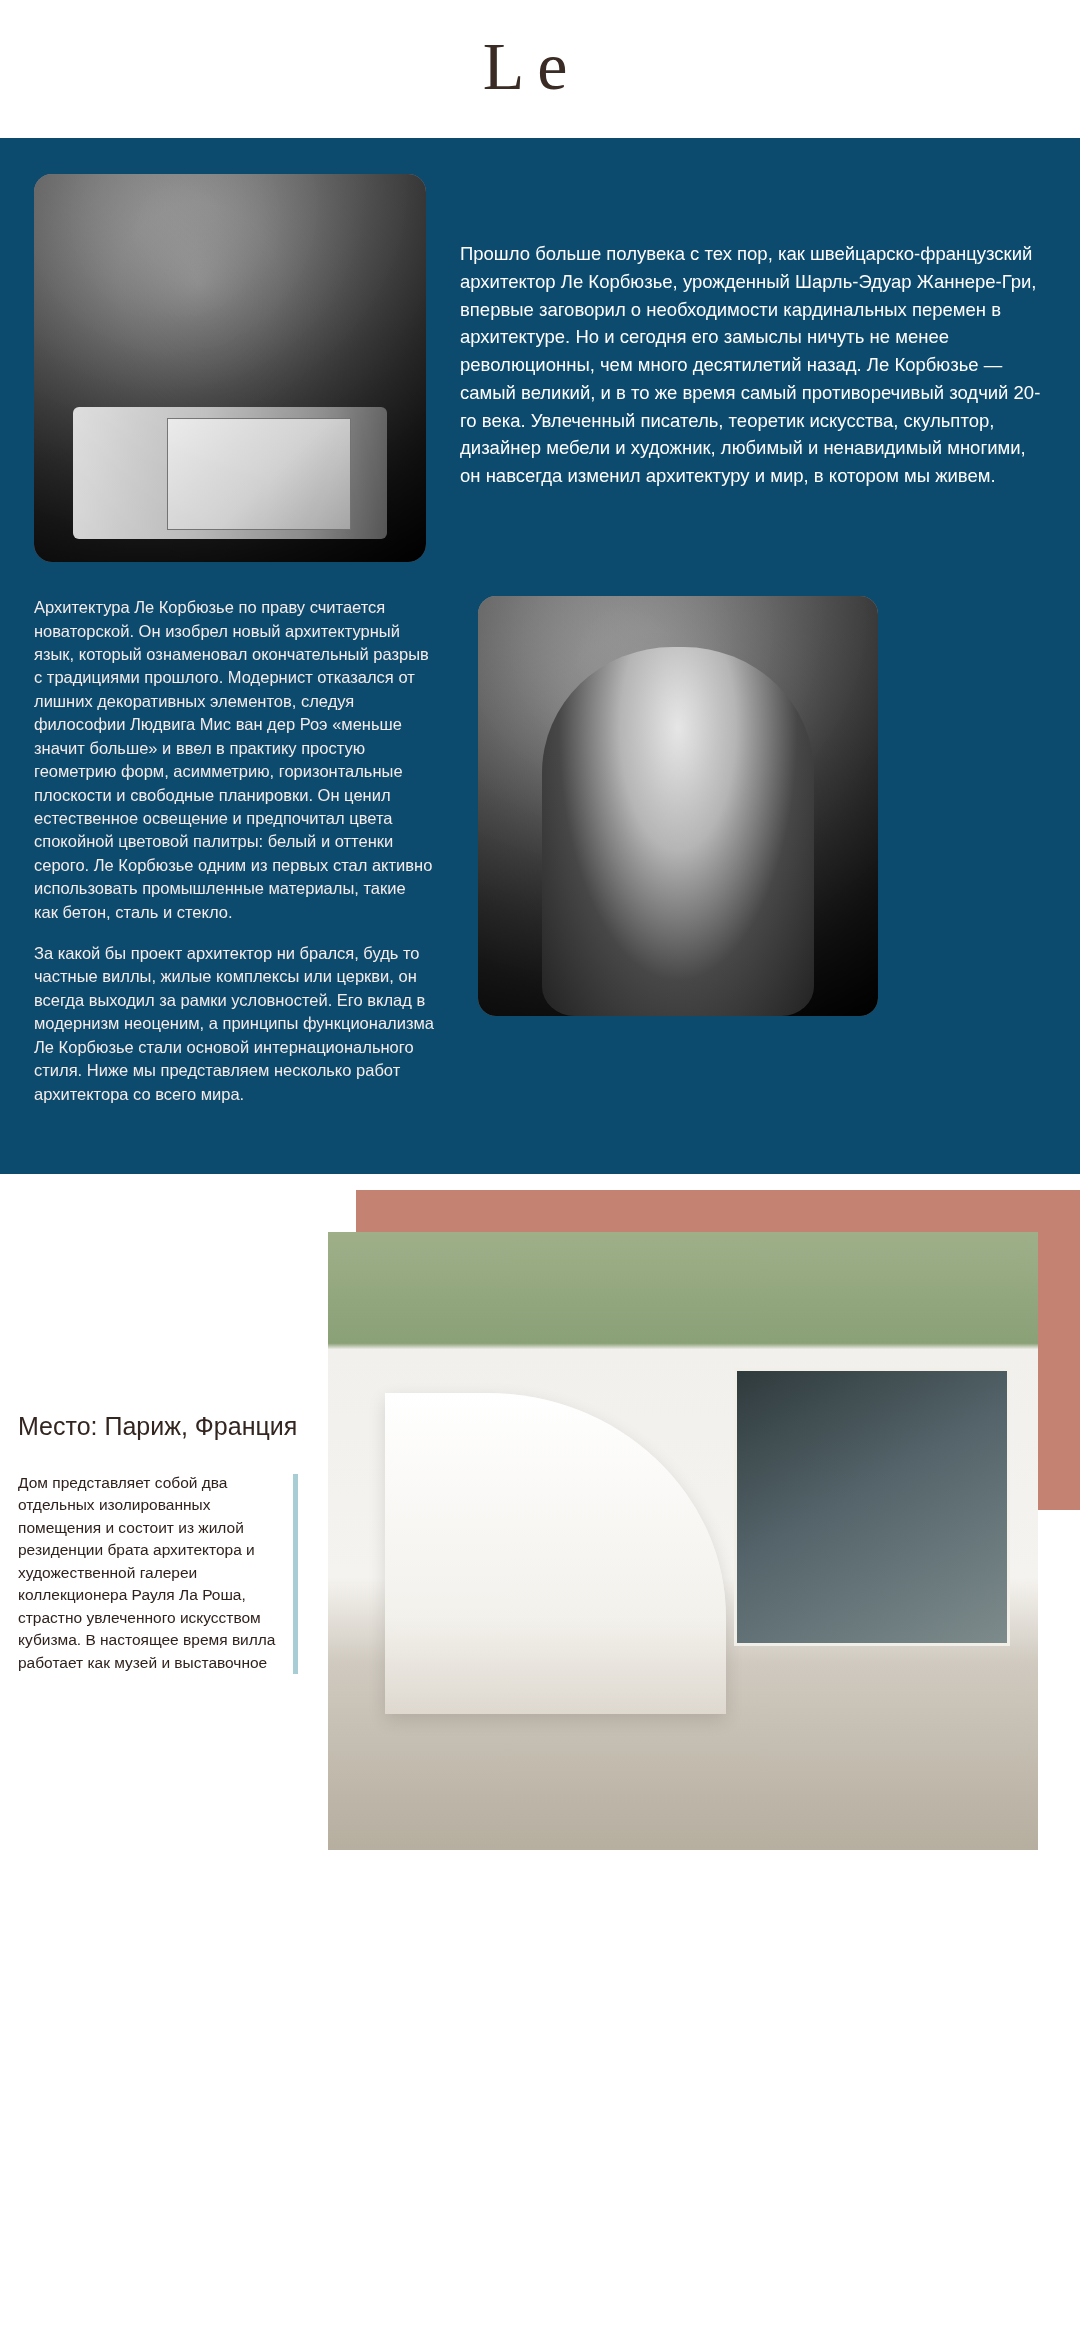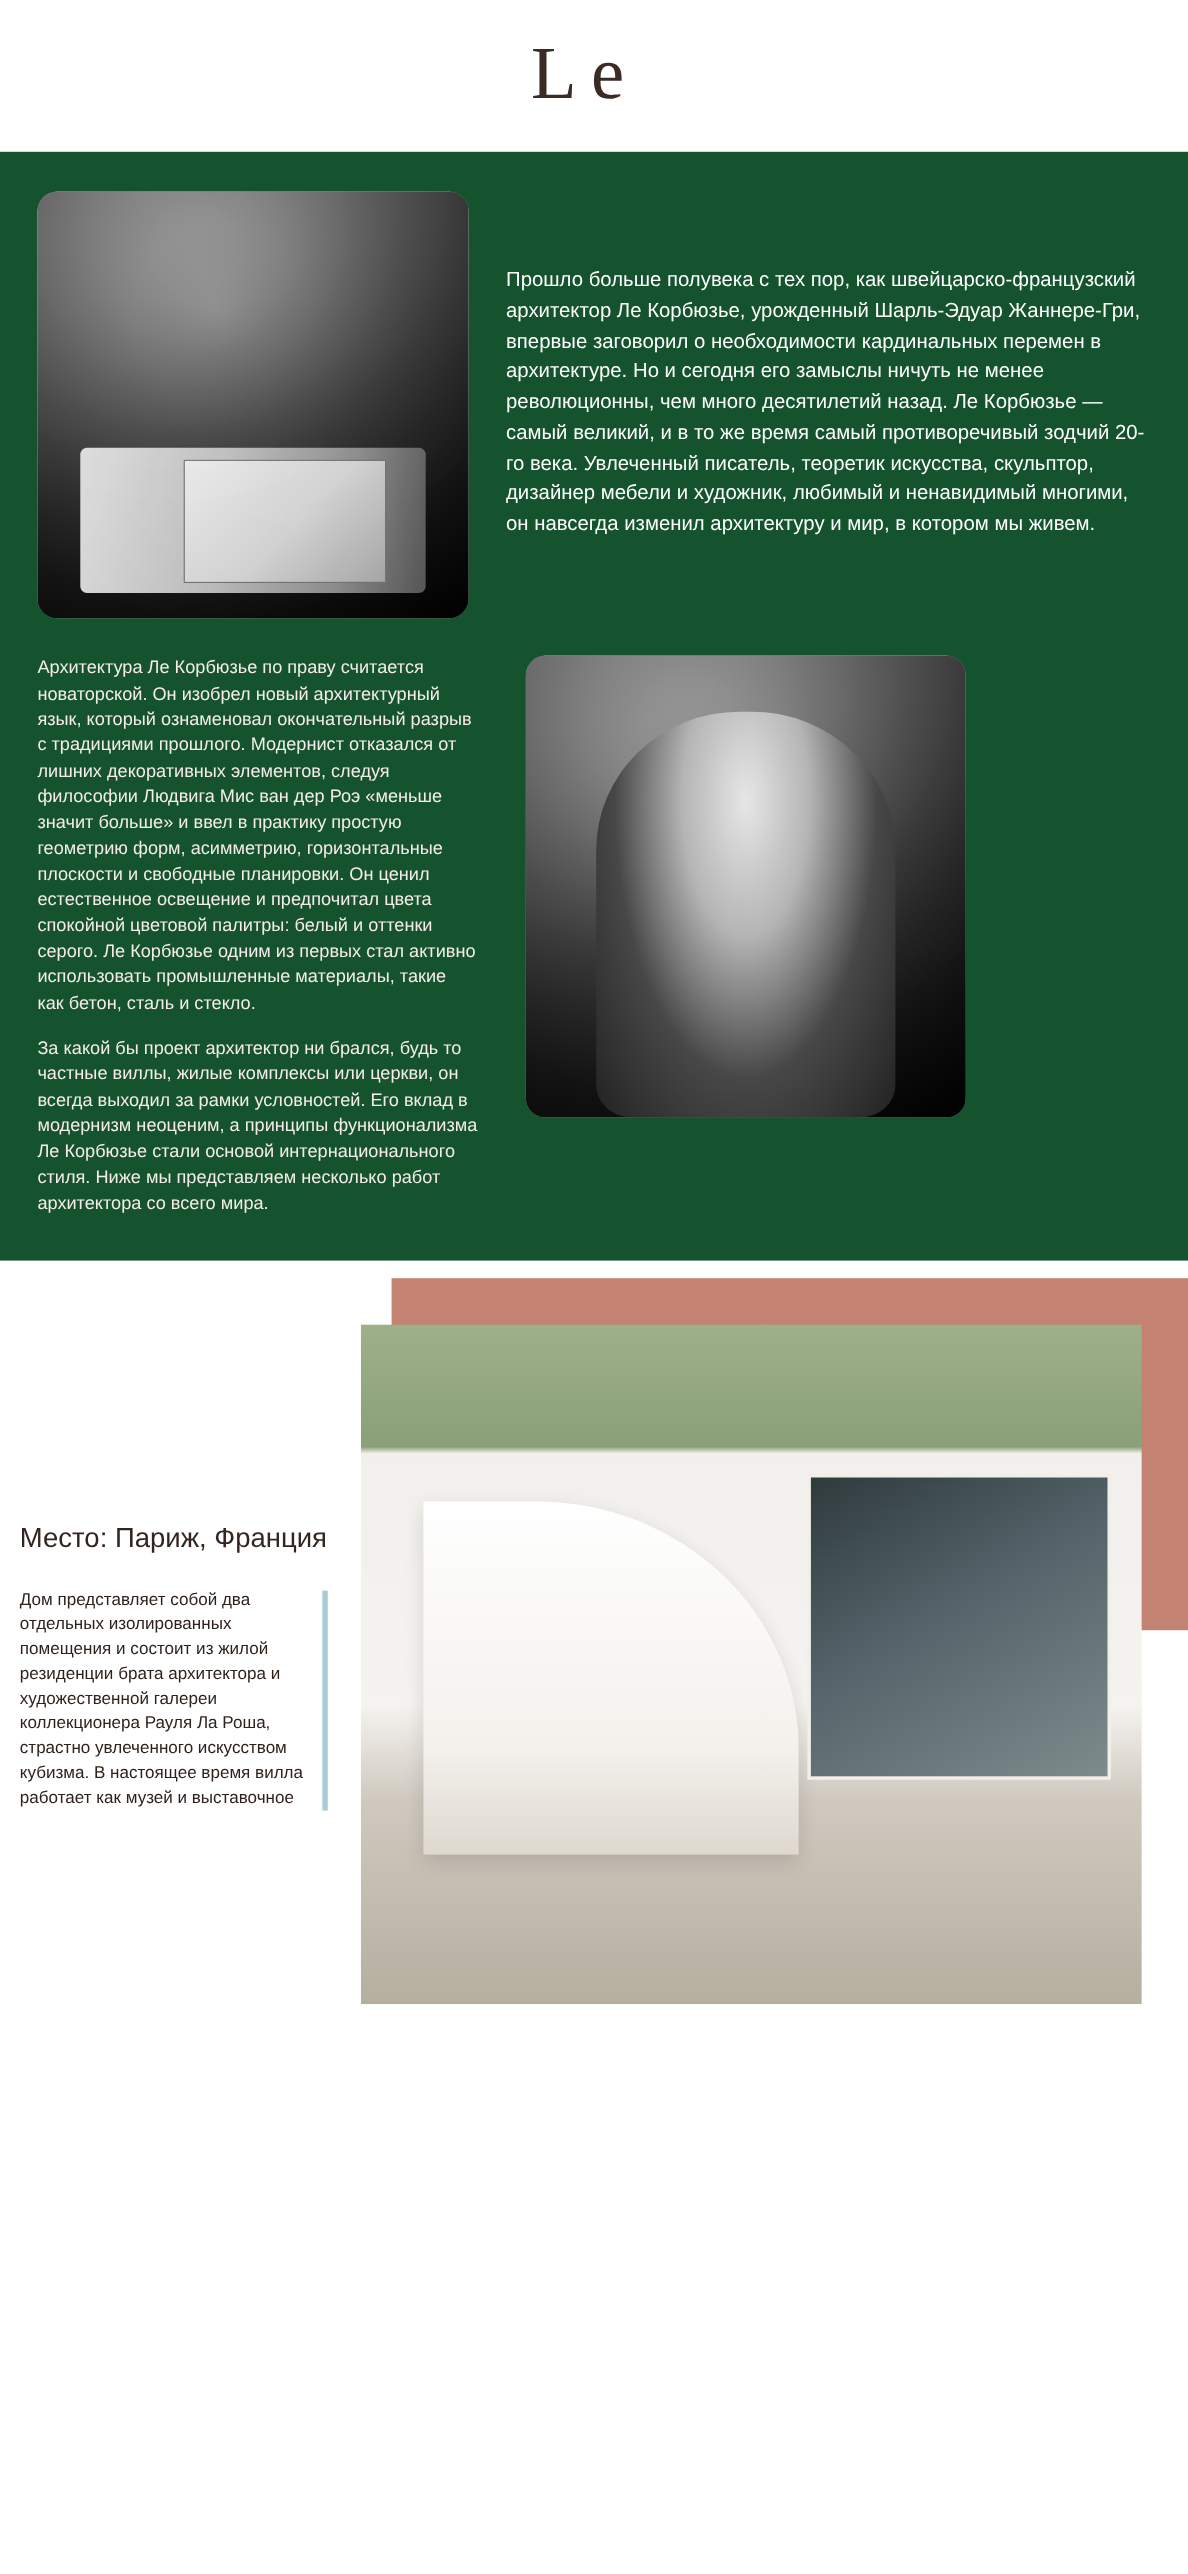--- a/index.html
+++ b/index.html
@@ -27,22 +27,22 @@
     color: #3a2b25;
     font-weight: 400;
   }
   .hero-title .line {
     display: block;
     white-space: pre;
   }
 
   
   .band {
-    background: #14532d;
-    padding: 36px 34px 22px 34px;
+    background: #0c4a6e;
+    padding: 36px 34px 50px 34px;
     box-sizing: border-box;
   }
   .band-row-1 {
     display: flex;
     align-items: flex-start;
     gap: 34px;
   }
   .photo {
     border-radius: 18px;
     overflow: hidden;

